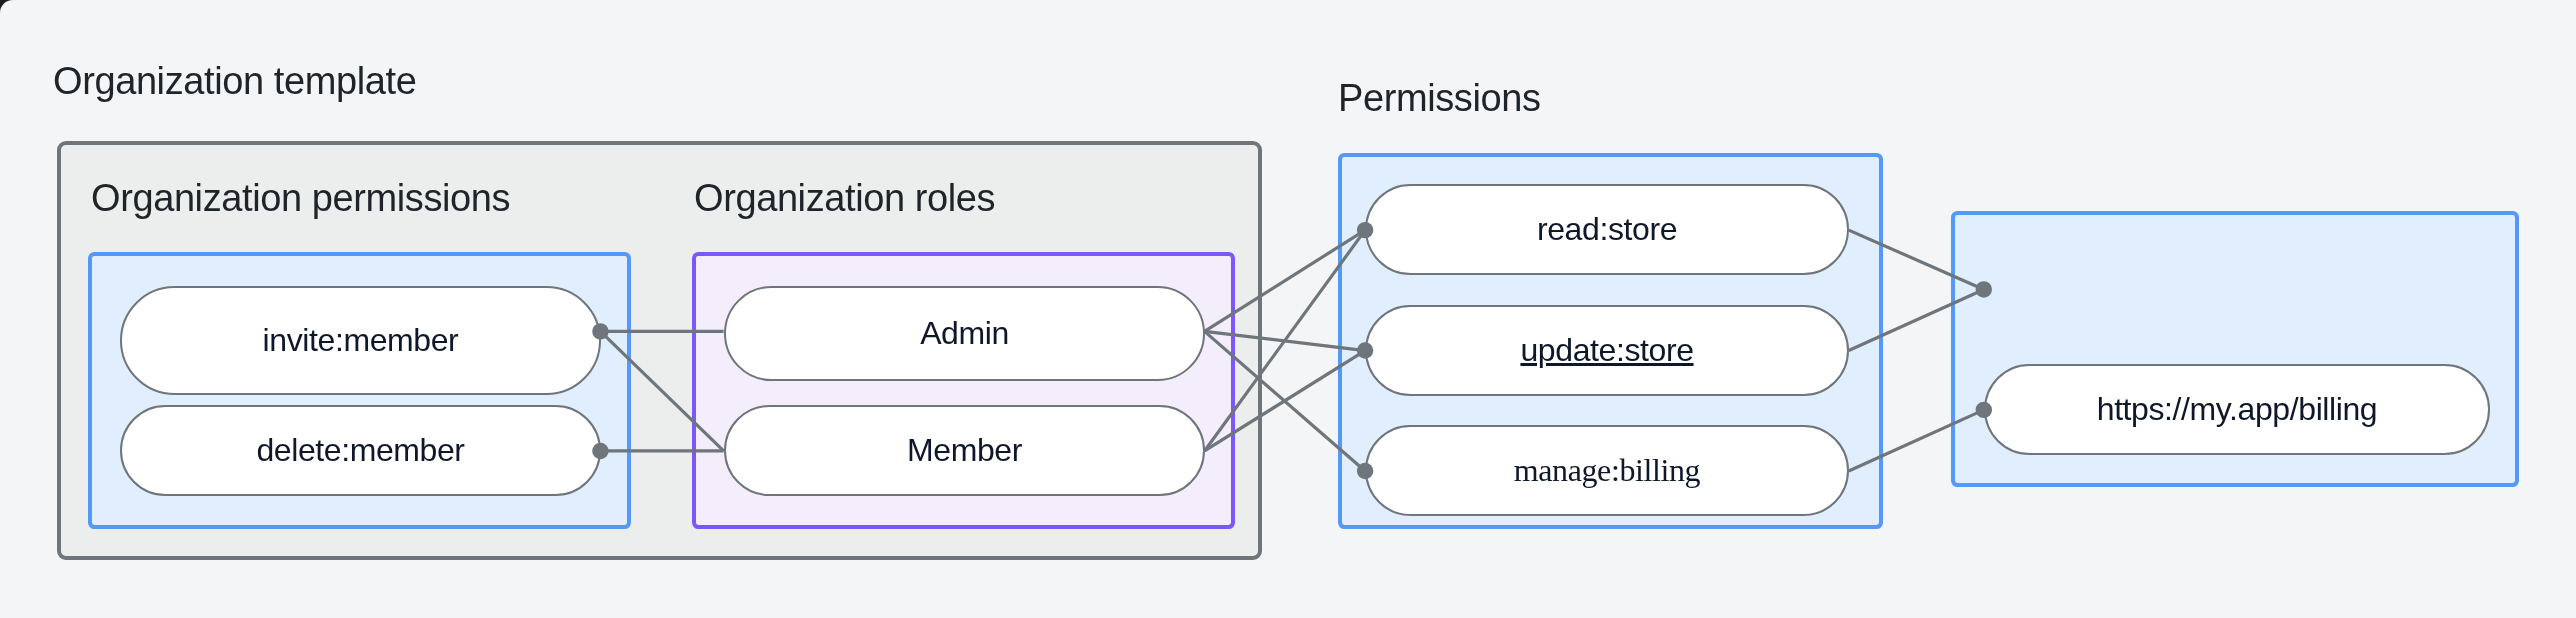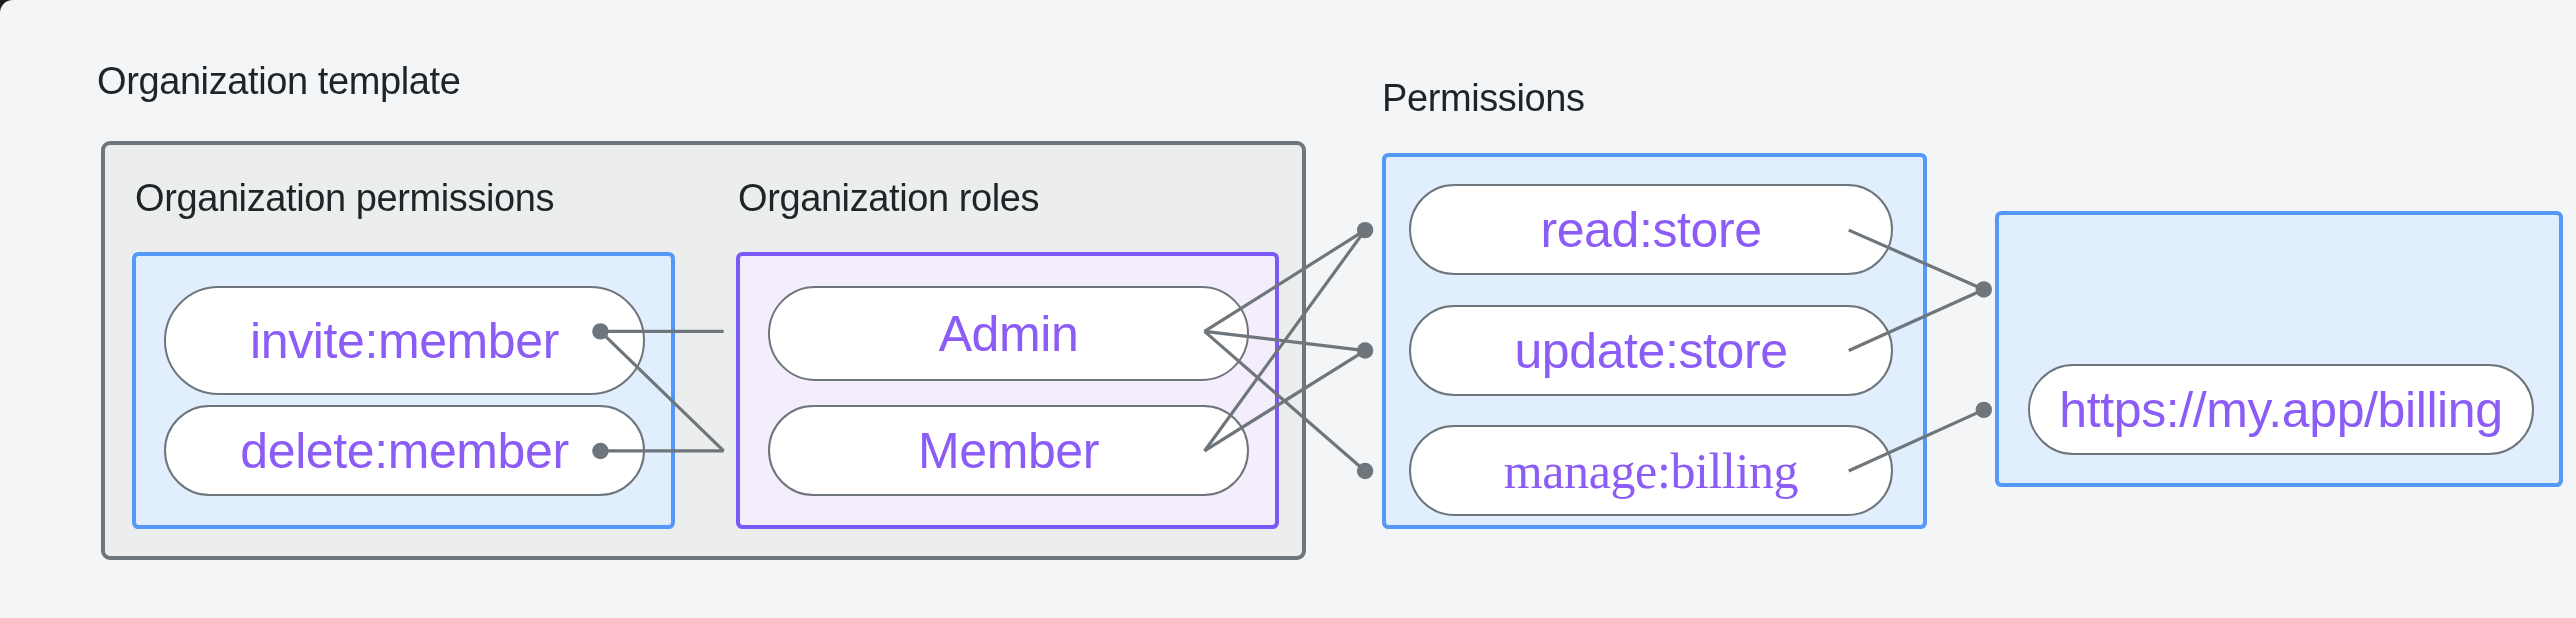--- a/index.html
+++ b/index.html
@@ -7,21 +7,21 @@
     position: relative;
     width: 2576px;
     height: 619px;
     background: #F4F5F6;
     border-radius: 12.8px 0 0 0;
     overflow: hidden;
     font-family: "Liberation Sans", "DejaVu Sans", sans-serif;
     color: #1F2428;
     letter-spacing: -0.4px;
   }
-  .abs { position: absolute; box-sizing: border-box; margin-left: 44px; }
+  .abs { position: absolute; box-sizing: border-box; }
 
   .section-title {
     font-size: 38px;
     font-weight: 500;
     line-height: 42px;
     white-space: nowrap;
     color: #1F2428;
   }
 
   .group-box {
@@ -35,23 +35,23 @@
   .panel.blue   { background: #E0EEFD; border: 4.6px solid #5598F7; }
   .panel.purple { background: #F3EDFC; border: 4.6px solid #7A58F9; }
 
   .pill {
     background: #FFFFFF;
     border: 2.7px solid #6E757B;
     border-radius: 912px;
     display: flex;
     align-items: center;
     justify-content: center;
-    font-size: 50px;
+    font-size: 32px;
     font-weight: 400;
-    color: #8b5cf6;
+    color: #0f172a;
     white-space: nowrap;
   }
 
   #edges-svg {
     position: absolute;
     inset: 0;
     width: 100%;
     height: 100%;
     pointer-events: none;
     z-index: 30;
@@ -81,21 +81,21 @@
   <div class="abs pill" style="left:724px; top:286px; width:481px; height:95px;">Admin</div>
 
   <div class="abs pill" style="left:724px; top:405px; width:481px; height:91px;">Member</div>
 
   <div class="abs section-title" style="left:1338px; top:77px;">Permissions</div>
 
   <div class="abs panel blue" style="left:1338px; top:153px; width:545px; height:376px;"></div>
 
   <div class="abs pill" style="left:1365px; top:184px; width:484px; height:91px;">read:store</div>
 
-  <div class="abs pill" style="left:1365px; top:305px; width:484px; height:91px;">update:store</div>
+  <div class="abs pill" style="left:1365px; top:305px; width:484px; height:91px;text-decoration:underline;">update:store</div>
 
   <div class="abs pill" style="left:1365px; top:425px; width:484px; height:91px;font-family:Liberation Serif, serif;">manage:billing</div>
 
 
   <div class="abs panel blue" style="left:1951px; top:211px; width:568px; height:276px;"></div>
 
 
   <div class="abs pill" style="left:1984px; top:364px; width:506px; height:91px;">https://my.app/billing</div>
 
   <svg id="edges-svg" viewBox="0 0 2823 678">

